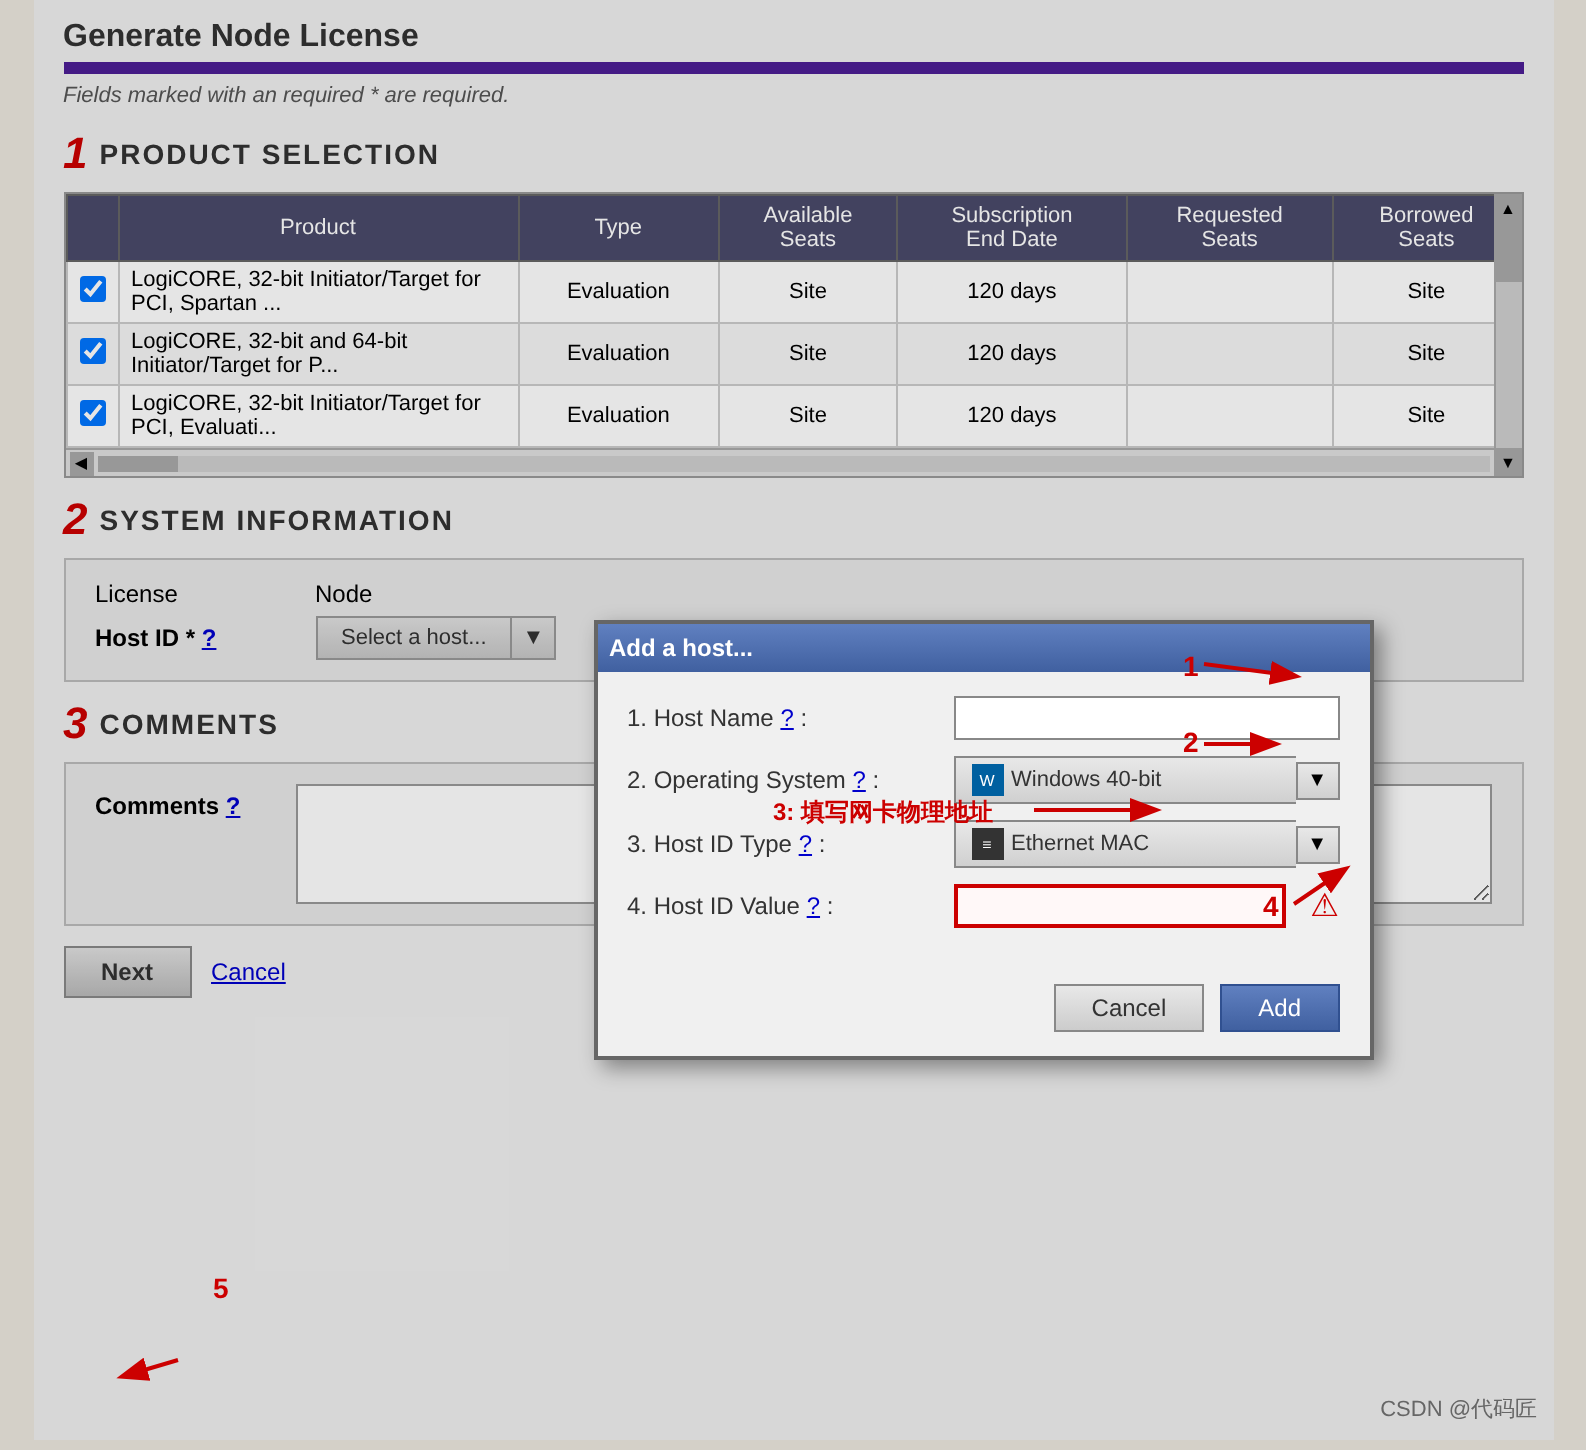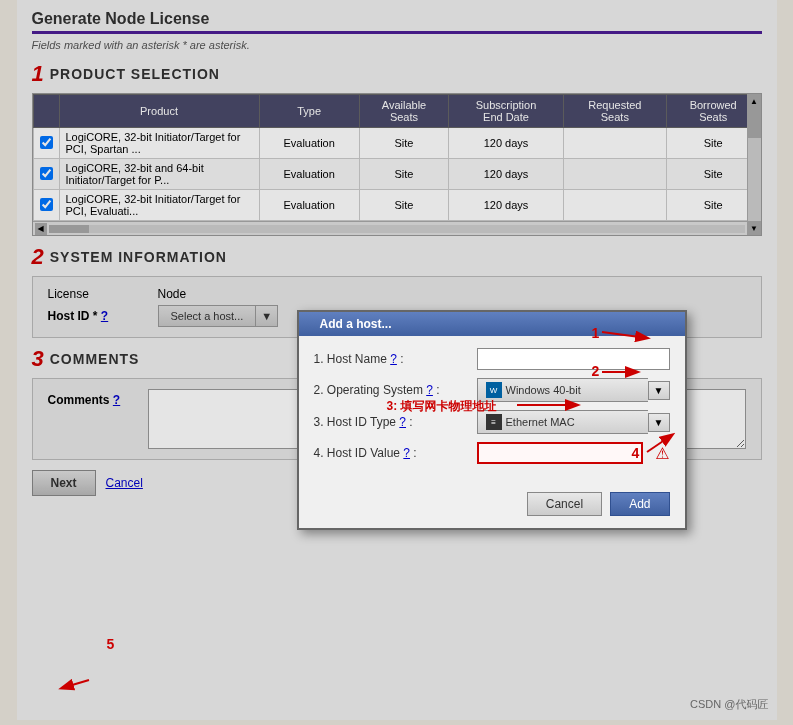--- a/index.html
+++ b/index.html
@@ -18,21 +18,21 @@
       margin: 0 auto;
       padding: 10px 15px;
       min-height: 720px;
       position: relative;
     }
     .page-title {
       font-size: 16px;
       font-weight: bold;
       color: #333;
       margin-bottom: 5px;
-      border-bottom: 3px solid #4c1d95;
+      border-bottom: 6px solid #4c1d95;
       padding-bottom: 3px;
     }
     .required-note {
       font-size: 11px;
       color: #555;
       margin-bottom: 12px;
       font-style: italic;
     }
     .section-header {
       display: flex;
@@ -237,21 +237,21 @@
       width: 390px;
       background: #f0f0f0;
       border: 2px solid #666;
       box-shadow: 4px 4px 10px rgba(0,0,0,0.4);
       z-index: 101;
       font-size: 12px;
     }
     .dialog-title {
       background: linear-gradient(to bottom, #6080c0, #4060a0);
       color: #fff;
-      padding: 5px 21px;
+      padding: 5px 6px;
       font-size: 12px;
       font-weight: bold;
     }
     .dialog-body {
       padding: 12px 15px;
     }
     .dialog-row {
       display: flex;
       align-items: center;
       margin-bottom: 8px;
@@ -392,21 +392,21 @@
       z-index: 205;
       overflow: visible;
     }
   </style>
 </head>
 <body>
 
 <div class="main-container">
 
   <div class="page-title">Generate Node License</div>
-  <div class="required-note">Fields marked with an asterisk * are asterisk.</div>
+  <div class="required-note">Fields marked with an required * are required.</div>
 
   <div class="section-header">
     <span class="section-number">1</span>
     <span class="section-title">PRODUCT SELECTION</span>
   </div>
 
   <div class="product-table-wrapper">
     <div class="product-table-outer" style="flex:1; border:1px solid #999; background:#fff; overflow:hidden;">
       <table class="product-table">
         <thead>

